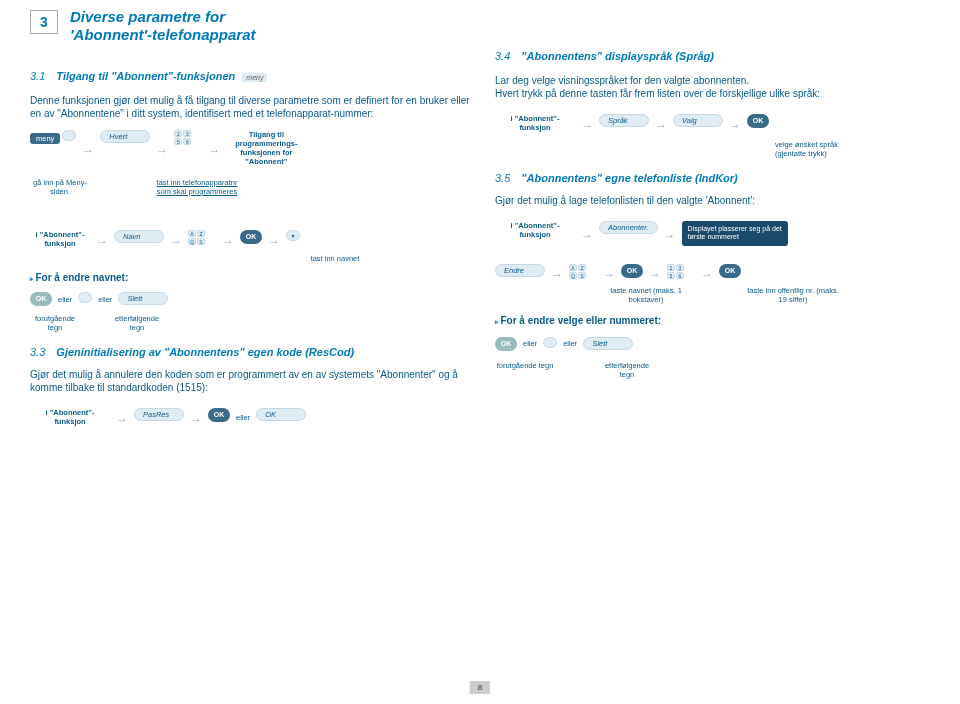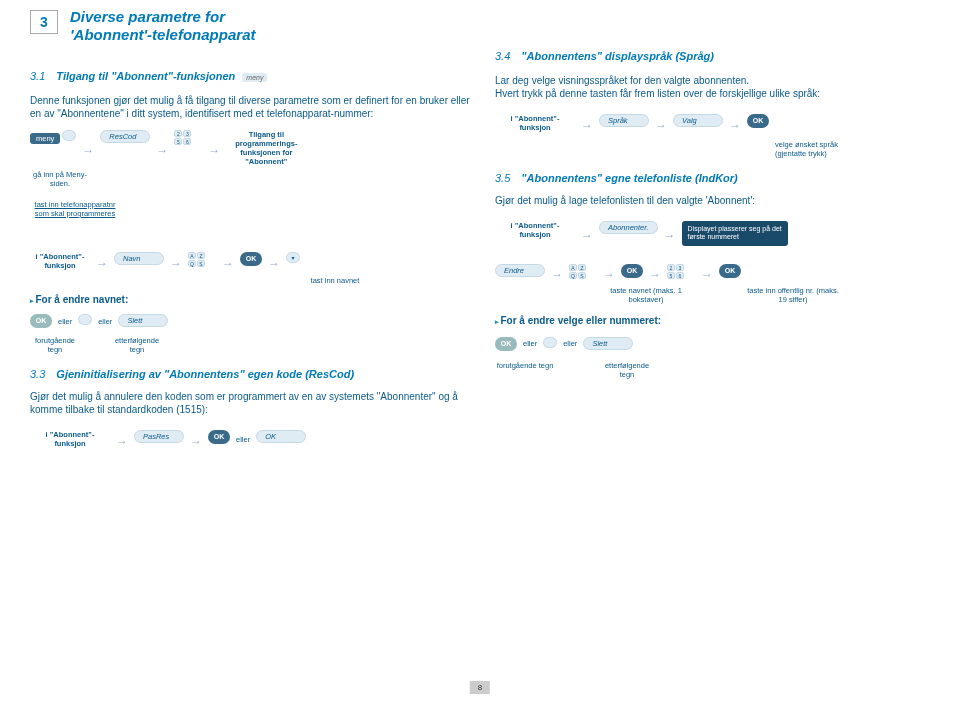--- a/index.html
+++ b/index.html
@@ -60,41 +60,41 @@
   <div style="height:12px;"></div>
   <div class="body-text">Denne funksjonen gjør det mulig å få tilgang til diverse parametre som er definert for en bruker eller en av "Abonnentene" i ditt system, identifisert med et telefonapparat-nummer:</div>
   <div style="height:10px;"></div>
 
   <div class="flow">
     <div class="flow-item">
       <div><span class="pill-dark">meny</span><span class="smallbtn" style="margin-left:2px;"></span></div>
     </div>
     <div class="flow-arrow arrow">→</div>
     <div class="flow-item">
-      <span class="pill">ResCod</span>
+      <span class="pill">Hvert</span>
     </div>
     <div class="flow-arrow arrow">→</div>
     <div class="flow-item">
       <div class="keypad">
         <div class="row">
             <div class="key">2</div>
             <div class="key">3</div>
           </div>
         <div class="row">
             <div class="key">5</div>
             <div class="key">6</div>
           </div>
       </div>
     </div>
     <div class="flow-arrow arrow">→</div>
     <div class="flow-item" style="width:80px;">
       <div class="caption" style="font-weight:bold;">Tilgang til programmerings-funksjonen for "Abonnent"</div>
     </div>
   </div>
-  <div class="flow" style="margin-top:4px;flex-direction:column;">
+  <div class="flow" style="margin-top:12px;">
     <div style="width:60px;" class="caption">
       <span>gå inn på Meny-siden.</span>
     </div>
     <div style="width:50px;"></div>
     <div style="width:90px;text-decoration:underline;" class="caption">
       <span>tast inn telefonapparatnr som skal programmeres</span>
     </div>
   </div>
 
   <div style="height:18px;"></div>

